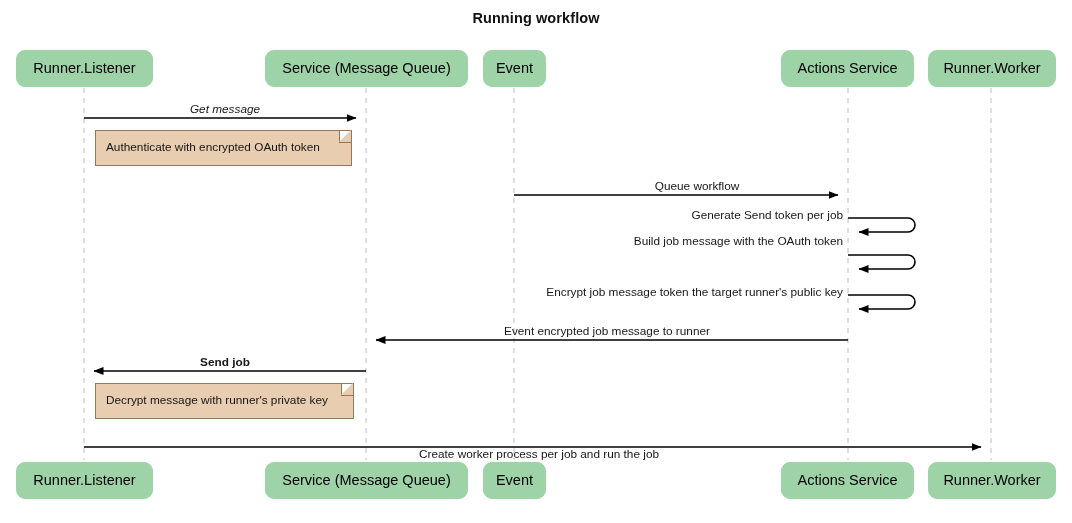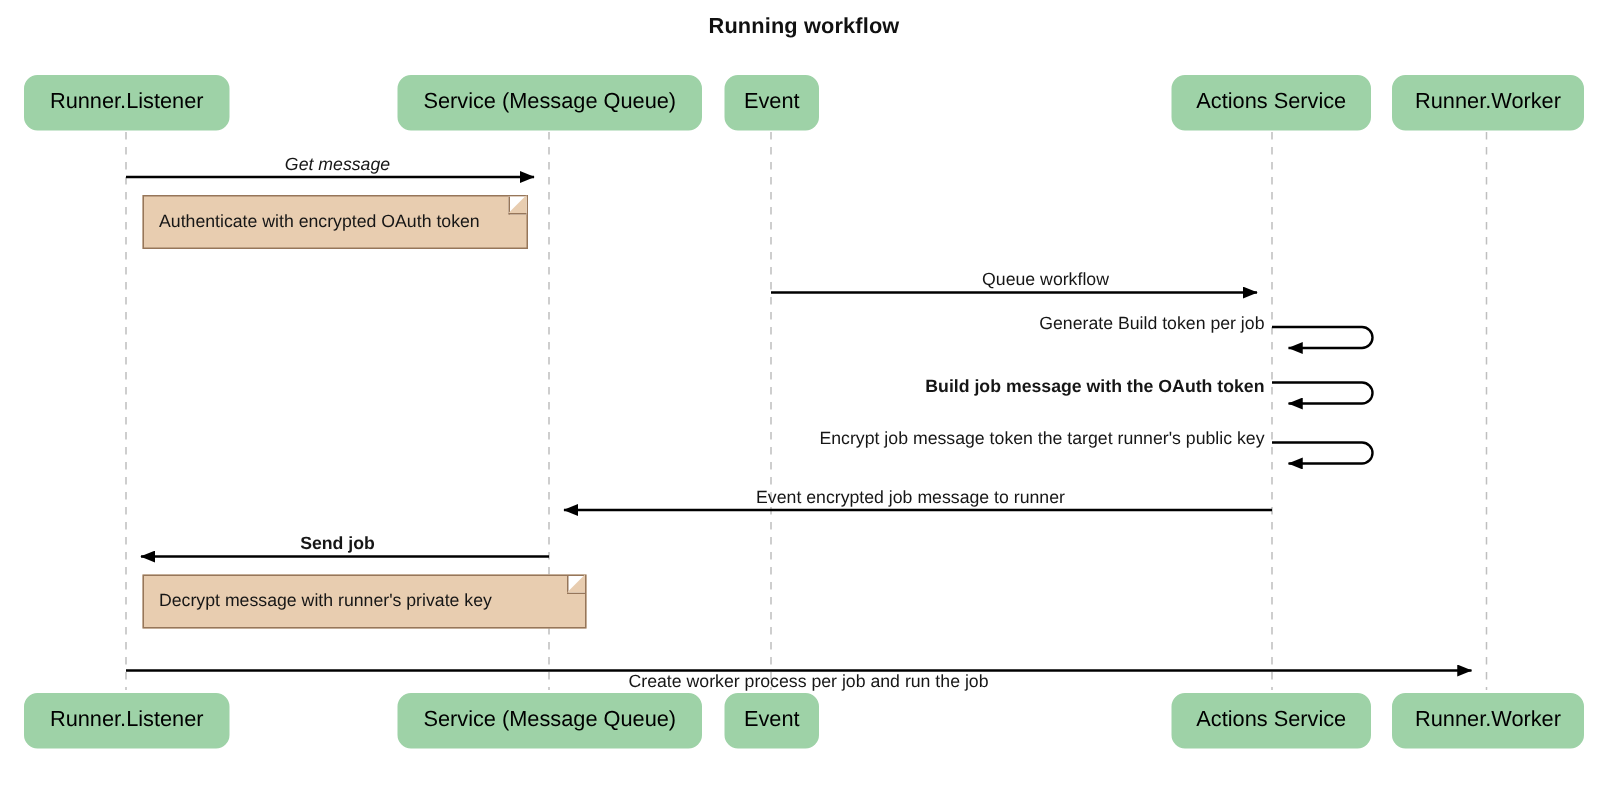--- a/index.html
+++ b/index.html
@@ -160,31 +160,31 @@
       <div class="participant-box" style="left: 781px; top: 462px; width: 133px; height: 37px;">
         <span>Actions Service</span>
       </div>
       <div class="participant-box" style="left: 928px; top: 462px; width: 128px; height: 37px;">
         <span>Runner.Worker</span>
       </div>
     </div>
   <div id="message-labels">
       <div class="msg-label center" style="left: 225px; top: 104px; font-style: italic;">Get message</div>
       <div class="msg-label center" style="left: 681px; top: 181px; margin-left: 16px;">Queue workflow</div>
-      <div class="msg-label right-end" style="left: 843px; top: 210px;">Generate Build token per job</div>
-      <div class="msg-label right-end" style="left: 843px; top: 252px; font-weight: bold;">Build job message with the OAuth token</div>
+      <div class="msg-label right-end" style="left: 843px; top: 210px;">Generate Send token per job</div>
+      <div class="msg-label right-end" style="left: 843px; top: 236px;">Build job message with the OAuth token</div>
       <div class="msg-label right-end" style="left: 843px; top: 287px;">Encrypt job message token the target runner's public key</div>
       <div class="msg-label center" style="left: 607px; top: 326px;">Event encrypted job message to runner</div>
       <div class="msg-label center" style="left: 225px; top: 357px; font-weight: bold;">Send job</div>
       <div class="msg-label center" style="left: 539px; top: 449px;">Create worker process per job and run the job</div>
     </div>
   <div id="notes-layer">
       <div class="note-box" style="left: 95px; top: 130px; width: 257px; height: 36px;">
         <span>Authenticate with encrypted OAuth token</span>
         <span class="note-fold"></span>
       </div>
-      <div class="note-box" style="left: 95px; top: 383px; width: 296px; height: 36px;">
+      <div class="note-box" style="left: 95px; top: 383px; width: 259px; height: 36px;">
         <span>Decrypt message with runner's private key</span>
         <span class="note-fold"></span>
       </div>
     </div>
 
 </div>
 
 </body></html>

